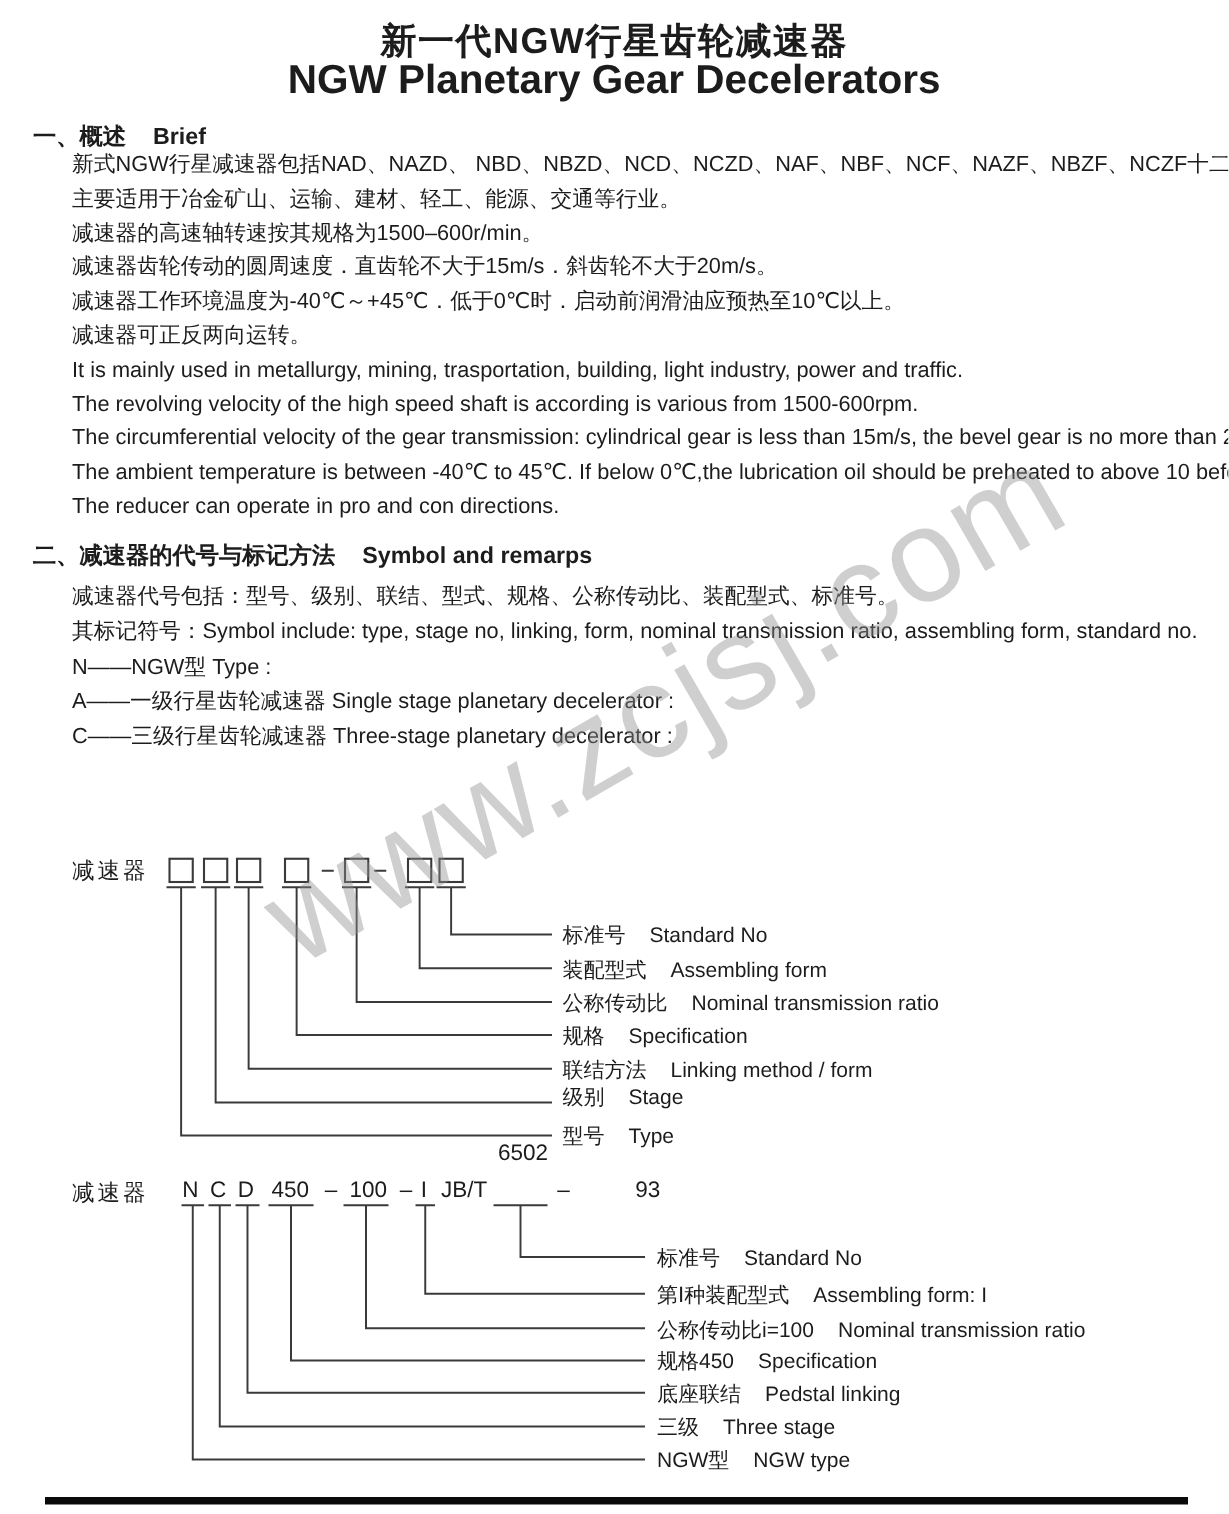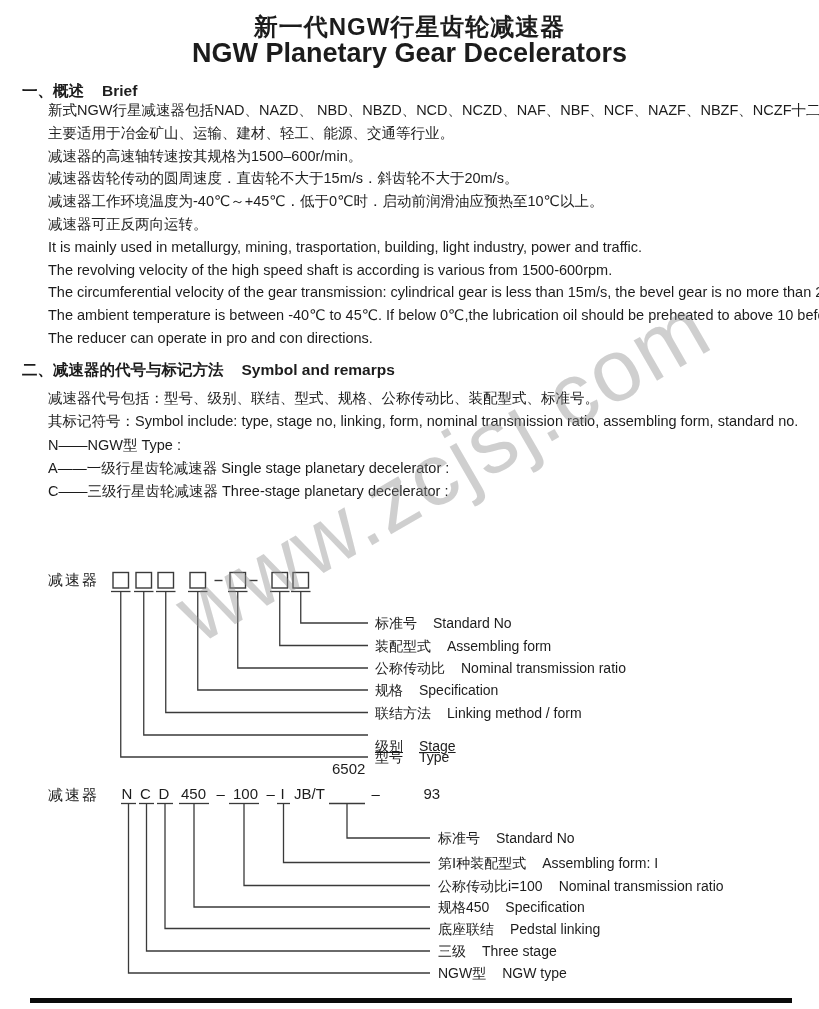--- a/index.html
+++ b/index.html
@@ -107,21 +107,21 @@
   </div>
   <div class="dlabel" style="left:375px;top:658px;">
     <span>公称传动比</span><span class="en">Nominal transmission ratio</span>
   </div>
   <div class="dlabel" style="left:375px;top:680px;">
     <span>规格</span><span class="en">Specification</span>
   </div>
   <div class="dlabel" style="left:375px;top:702.5px;">
     <span>联结方法</span><span class="en">Linking method / form</span>
   </div>
-  <div class="dlabel" style="left:375px;top:736px;text-decoration:underline;">
+  <div class="dlabel" style="left:375px;top:721px;">
     <span>级别</span><span class="en">Stage</span>
   </div>
   <div class="dlabel" style="left:375px;top:747px;">
     <span>型号</span><span class="en">Type</span>
   </div>
 
   <div class="dprefix" style="top:786px;">减速器</div>
 
   <span class="tok" style="left:121.5px;top:785px;">N</span>
   <span class="tok" style="left:140px;top:785px;">C</span>

